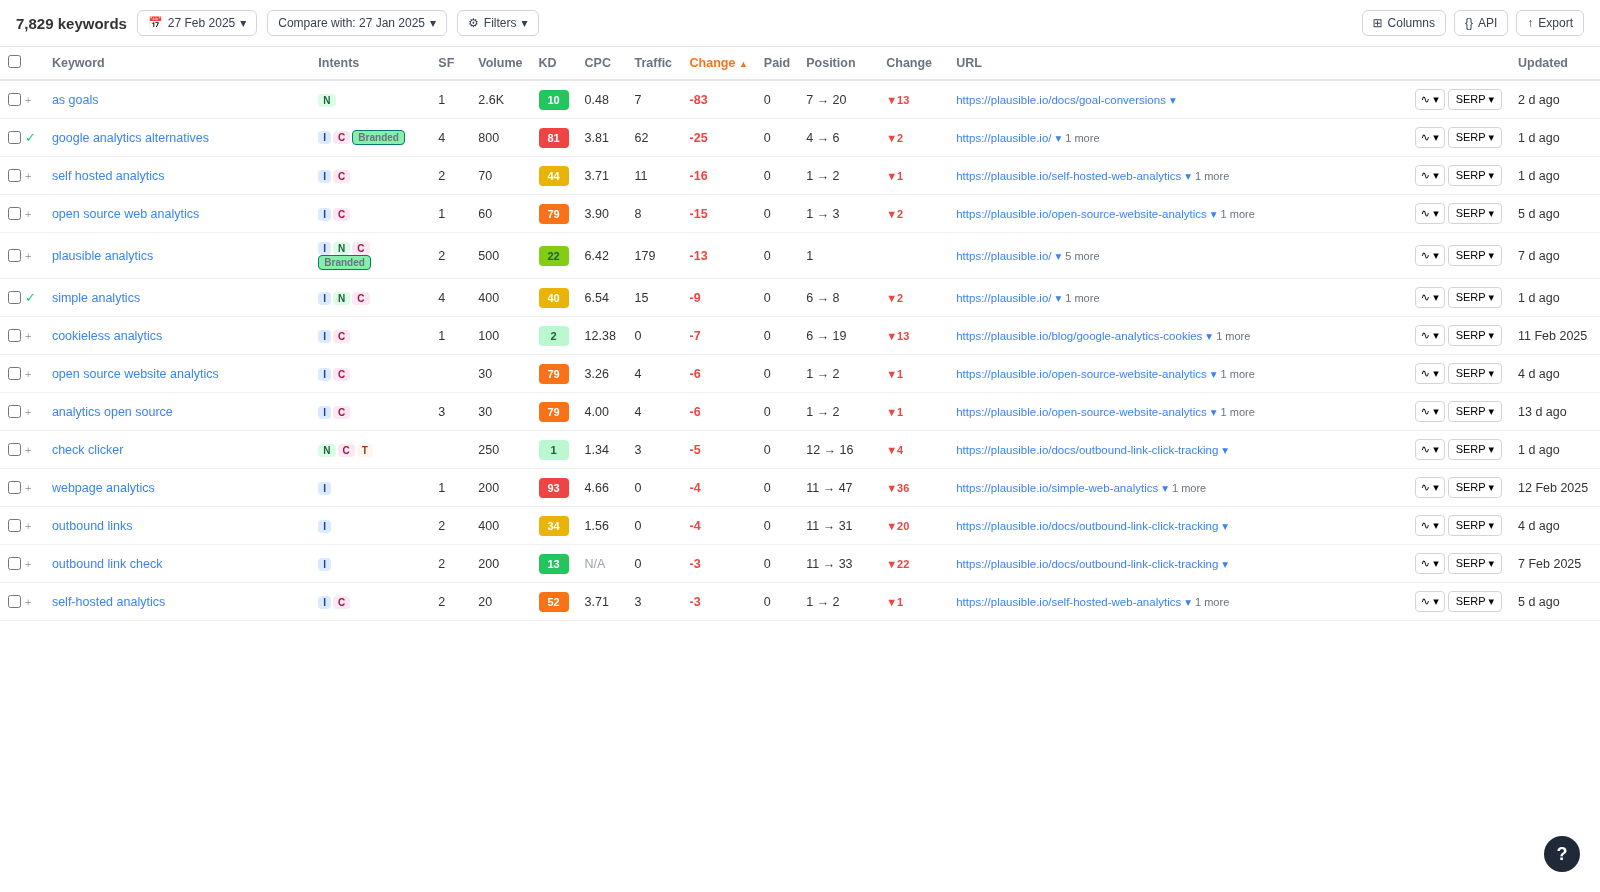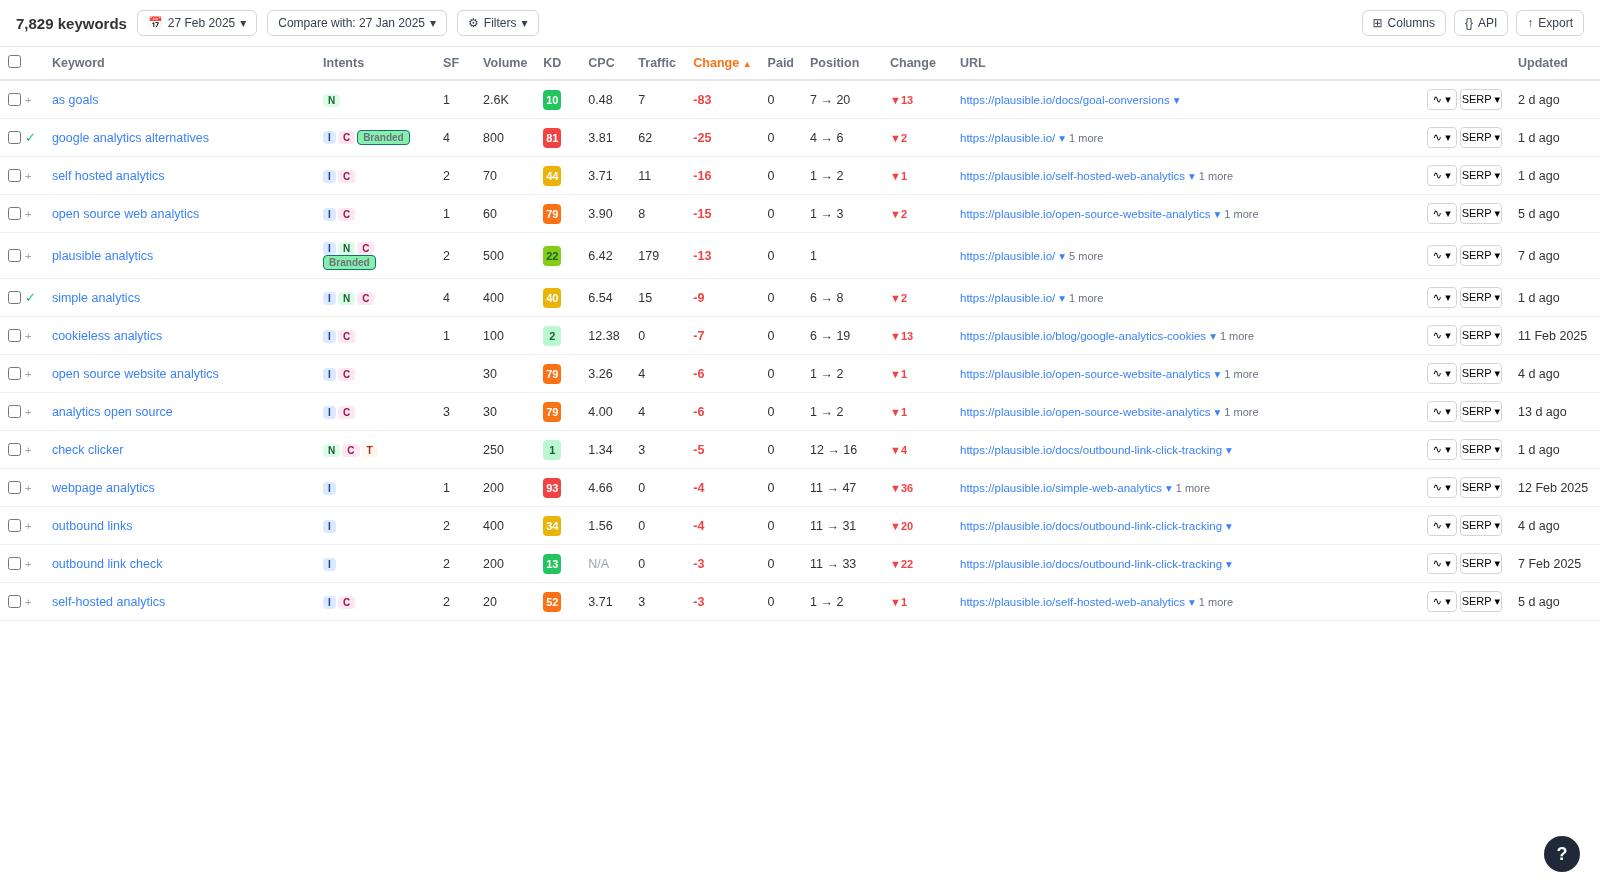--- a/index.html
+++ b/index.html
@@ -51,21 +51,21 @@
       display: inline-block; padding: 1px 5px; border-radius: 4px;
       font-size: 10px; font-weight: 600; margin-right: 2px;
     }
     .intent-i { background: #dbeafe; color: #1e40af; }
     .intent-n { background: #dcfce7; color: #166534; }
     .intent-c { background: #fce7f3; color: #9d174d; }
     .intent-t { background: #fff7ed; color: #9a3412; }
     .intent-branded { background: #86efac; color: #6b7280; border: 1px solid #0f766e; }
 
     .kd-badge {
-      display: inline-block; width: 18px; height: 20px; line-height: 20px;
+      display: inline-block; width: 30px; height: 20px; line-height: 20px;
       text-align: center; border-radius: 4px; font-size: 11px; font-weight: 700;
       color: #fff;
     }
     .kd-green { background: #22c55e; }
     .kd-yellow { background: #eab308; text-align: center; }
     .kd-orange { background: #f97316; }
     .kd-red { background: #ef4444; }
     .kd-light-green { background: #84cc16; color: #166534; }
     .kd-very-light { background: #bbf7d0; color: #166534; }
 
@@ -73,21 +73,21 @@
 
     .pos-change {
       display: inline-flex; align-items: center; gap: 2px;
       color: #ef4444; font-weight: 600; font-size: 11px;
     }
 
     .url-link { color: #3b82f6; text-decoration: none; font-size: 11.5px; }
     .more-link { color: #6b7280; font-size: 11px; cursor: pointer; }
 
     .serp-btn {
-      padding: 3px 1px; border: 1px solid #d1d5db; border-radius: 4px;
+      padding: 3px 7px; border: 1px solid #d1d5db; border-radius: 4px;
       font-size: 11px; cursor: pointer; background: #fff;
       display: inline-flex; align-items: center; gap: 3px;
     }
     .chart-btn {
       padding: 3px 5px; border: 1px solid #d1d5db; border-radius: 4px;
       font-size: 11px; cursor: pointer; background: #fff;
       display: inline-flex; align-items: center; gap: 3px;
     }
 
     .check-row { display: flex; align-items: center; gap: 4px; }

